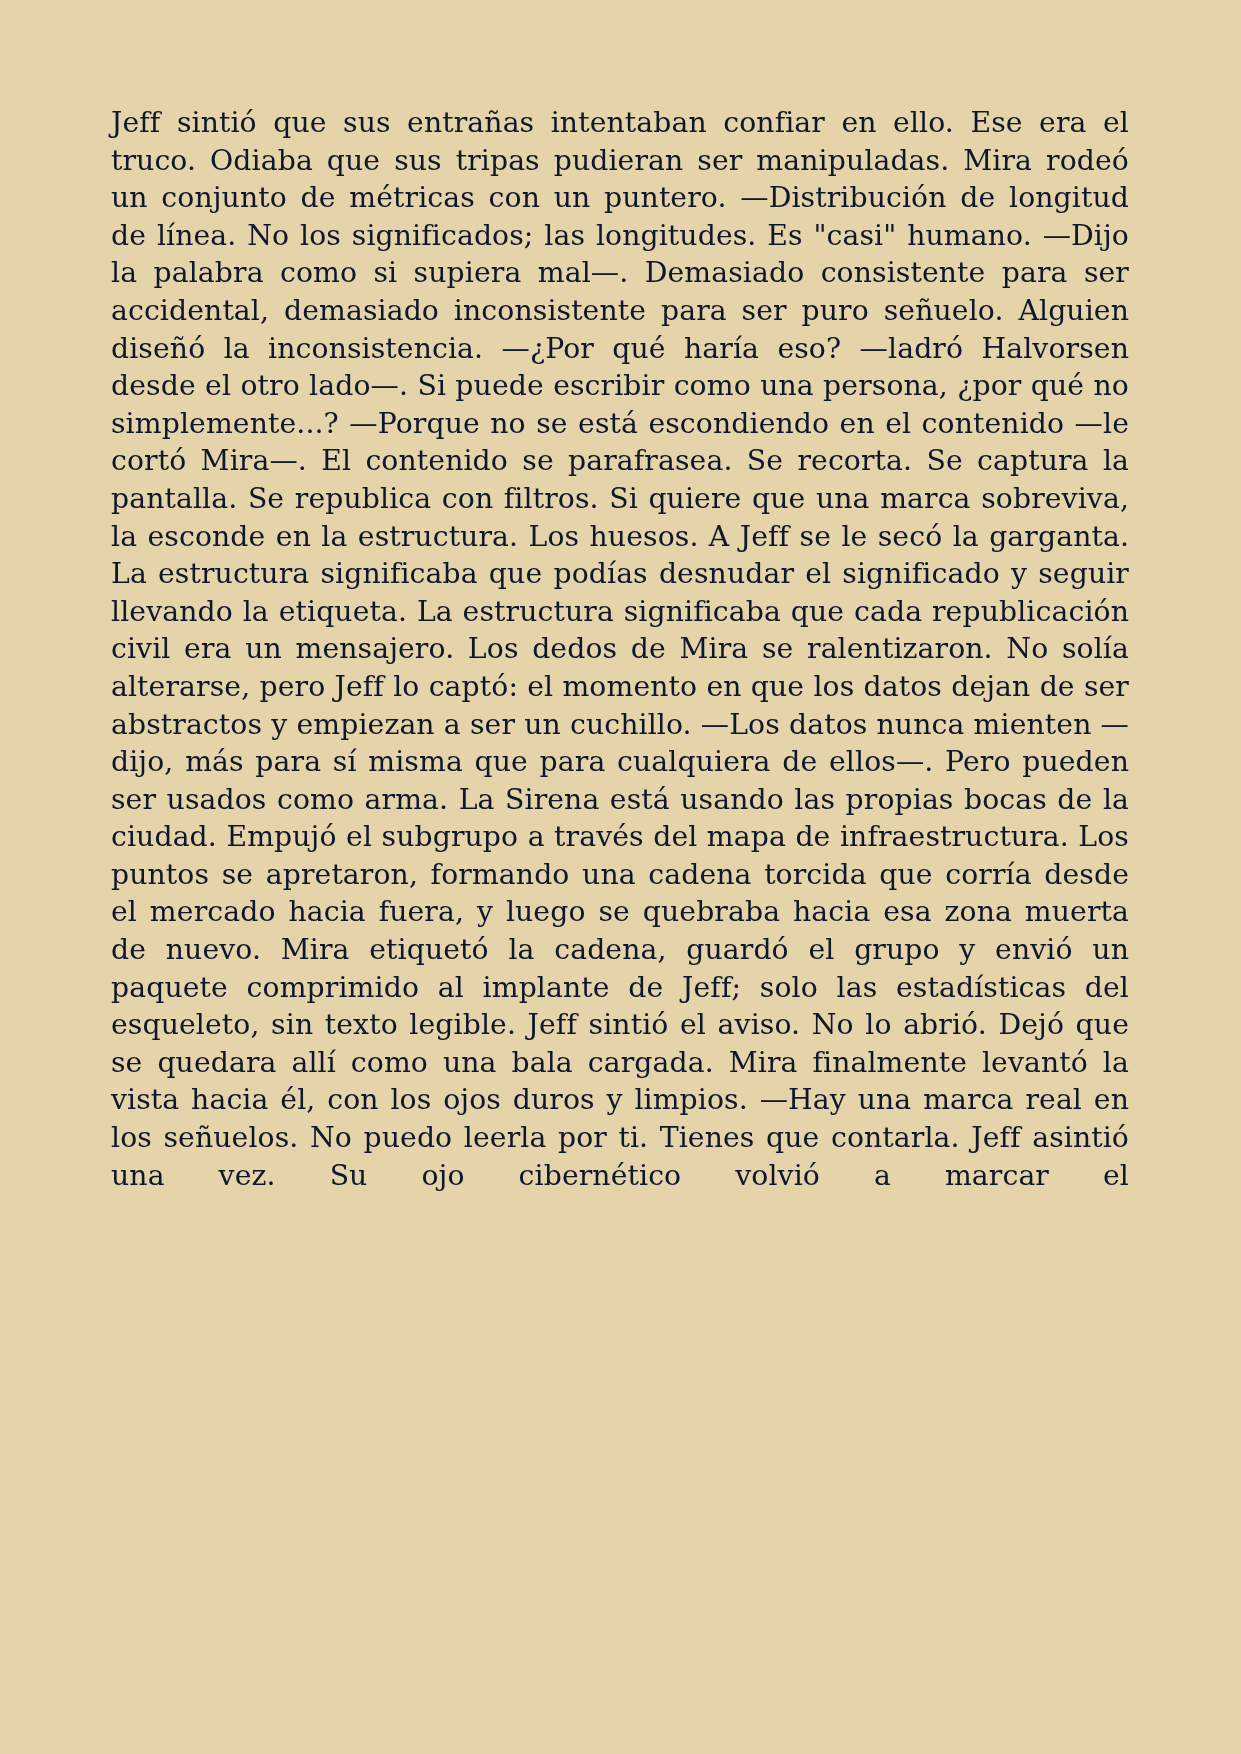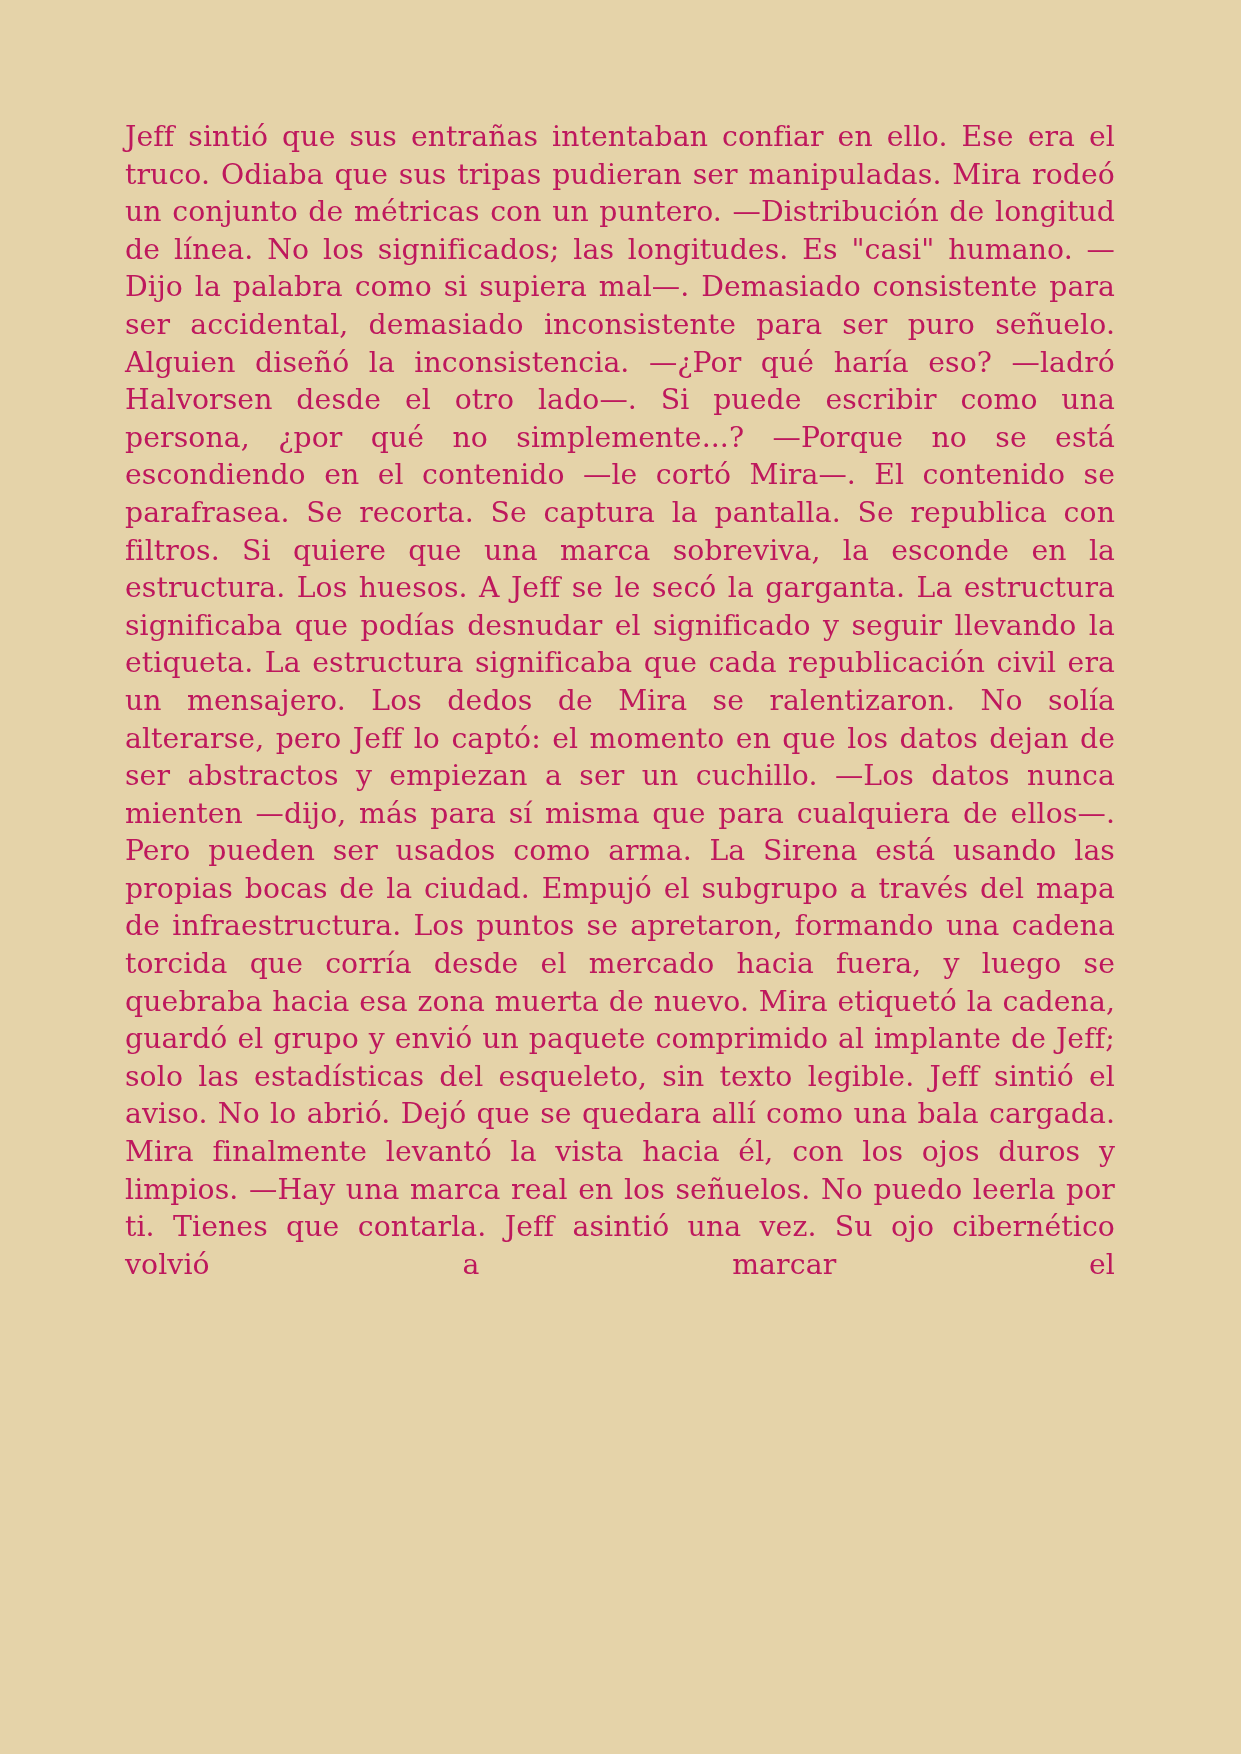--- a/index.html
+++ b/index.html
@@ -20,23 +20,23 @@
     background: #e5d3a9;
     box-sizing: border-box;
   }
   .text-column {
     position: absolute;
     left: 107px;
     top: 100px;
     width: 1026px;
   }
   .body-paragraph {
-    margin: 18px;
+    margin: 4px;
     padding: 0;
-    color: #be185d;
+    color: #0f172a;
     font-family: "DejaVu Serif", serif;
     font-size: 28.3px;
     line-height: 37.6px;
     text-align: justify;
     text-justify: inter-word;
     letter-spacing: 0.1px;
     word-spacing: 0px;
     -webkit-font-smoothing: antialiased;
     hyphens: none;
     font-weight: 400;

